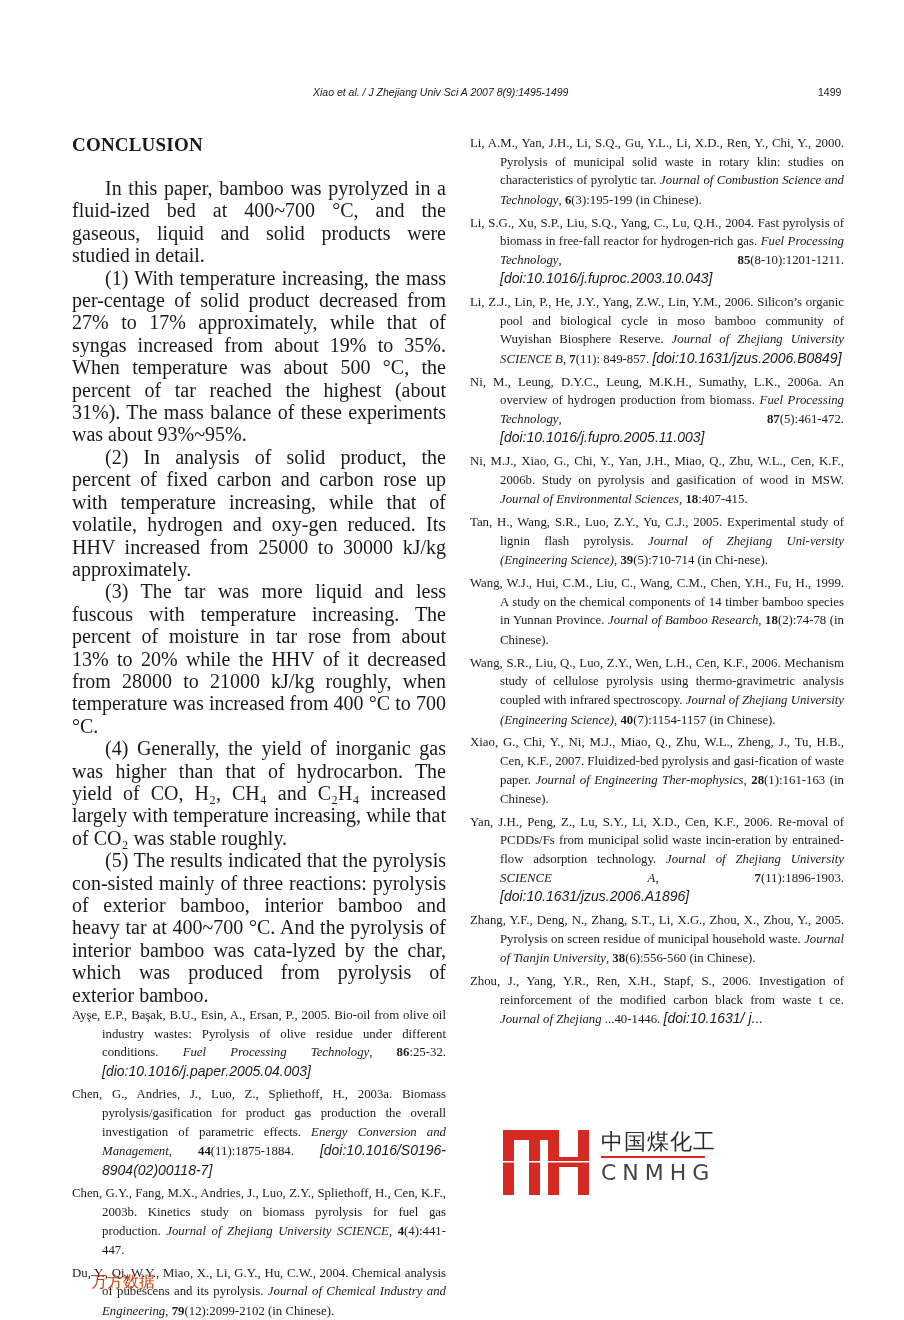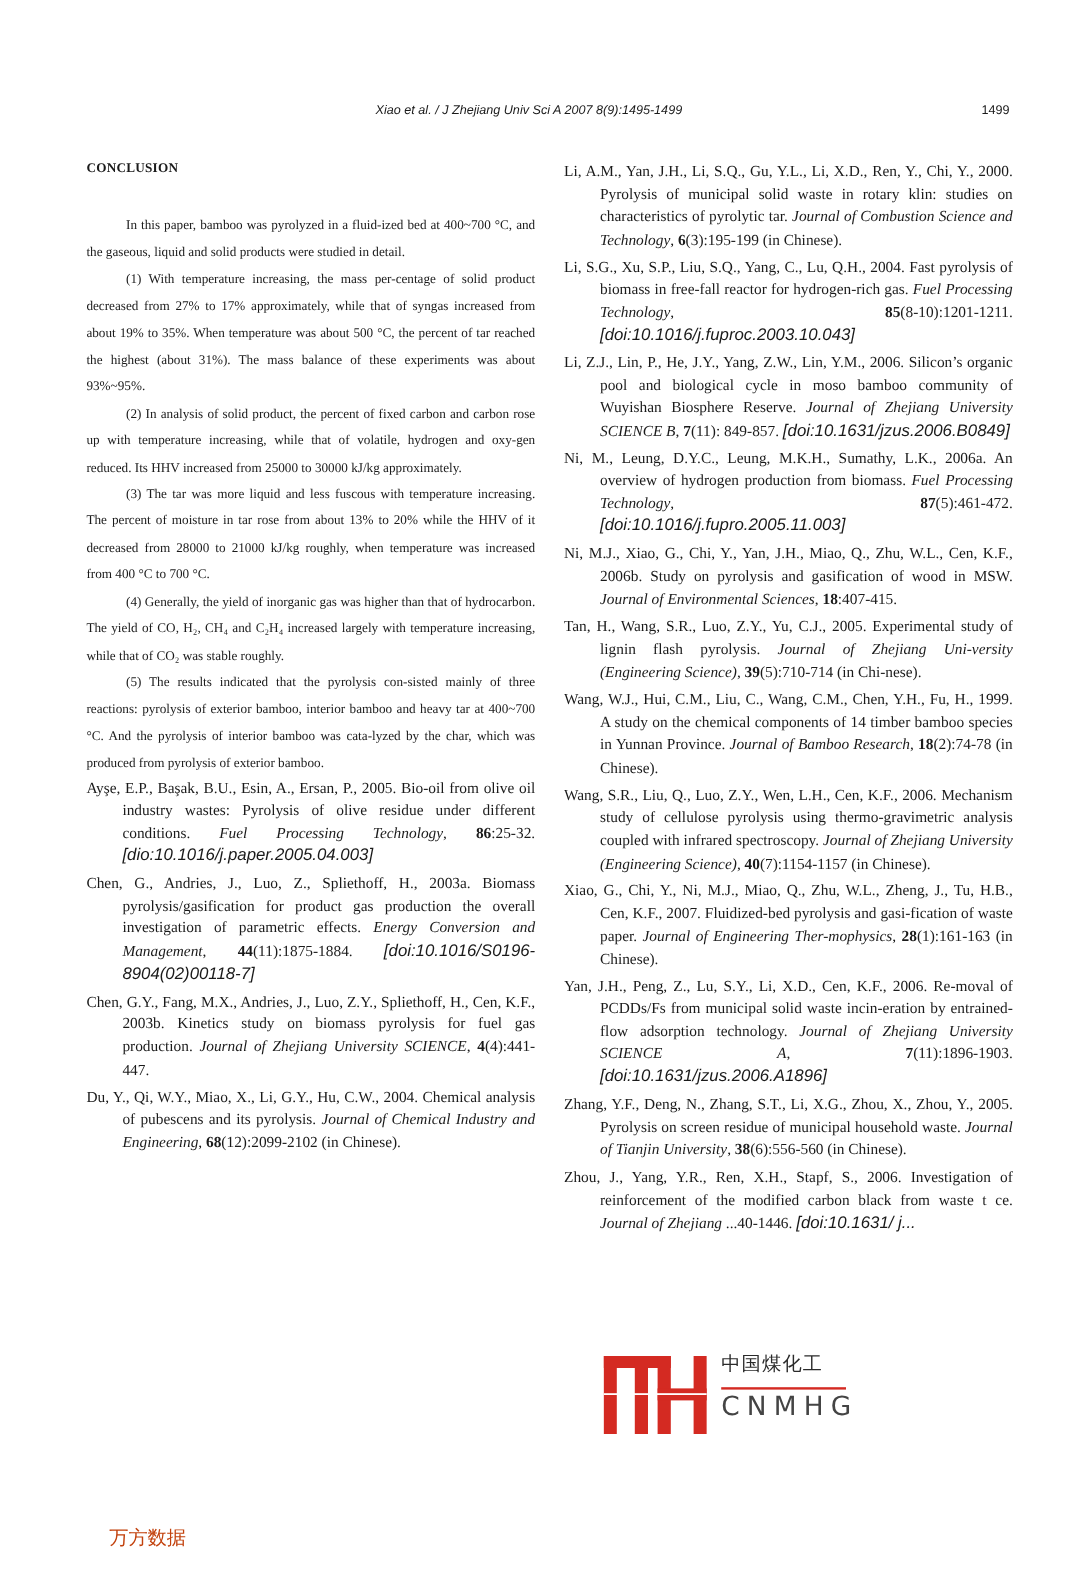--- a/index.html
+++ b/index.html
@@ -3,32 +3,32 @@
 <meta charset="utf-8">
 <style>
   html, body { margin: 0; padding: 0; background: #ffffff; }
   body { width: 904px; height: 1320px; position: relative; overflow: hidden; color: #1a1a1a; }
   .header { position: absolute; top: 86px; left: 0; width: 756px; height: 18px; font-family: "Liberation Sans", sans-serif; font-size: 10.5px; }
   .header .running { position: absolute; left: 313px; top: 0; font-style: italic; }
   .header .pageno { position: absolute; left: 818px; top: 0; }
   .col { position: absolute; top: 134px; font-family: "Liberation Serif", serif; }
   .left { left: 72px; width: 374px; }
   .right { left: 470px; width: 374px; }
-  .sec-title { font-size: 11px; margin: 0; height: 24px; letter-spacing: 0.2px; }
-  .para { font-size: 11px; line-height: 22.4px; text-align: justify; margin: 0; text-indent: 33px; }
+  .sec-title { font-size: 19px; margin: 0; height: 24px; letter-spacing: 0.2px; }
+  .para { font-size: 20px; line-height: 22.4px; text-align: justify; margin: 0; text-indent: 33px; }
   .para.first { margin-top: 19px; }
   .refs-title { font-weight: bold; font-size: 15px; margin: 0; margin-top: 25px; line-height: 18px; }
   .ref { font-size: 12.8px; line-height: 18.6px; text-align: justify; padding-left: 30px; text-indent: -30px; margin: 0 0 4px 0; }
   .right .ref { margin-bottom: 4.2px; }
   .ref i { font-style: italic; }
   .ref b { font-weight: bold; }
   .doi { font-family: "Liberation Sans", sans-serif; font-size: 14px; font-style: italic; }
   .watermark { position: absolute; left: 503px; top: 1130px; width: 230px; height: 65px; }
   .wm-logo { position: absolute; left: 0; top: 0; width: 86px; height: 65px; }
-  .wm-cn { position: absolute; left: 98px; top: -3px; font-family: "DejaVu Sans", sans-serif; font-size: 16px; color: #2a2a2a; background: #fff; padding-right: 2px; letter-spacing: 1px; }
+  .wm-cn { position: absolute; left: 98px; top: -3px; font-family: "DejaVu Sans", sans-serif; font-size: 22px; color: #2a2a2a; background: #fff; padding-right: 2px; letter-spacing: 1px; }
   .wm-line { position: absolute; left: 98px; top: 26px; width: 104px; height: 2px; background: #d42a22; }
   .wm-en { position: absolute; left: 98px; top: 30px; font-family: "DejaVu Sans", sans-serif; font-size: 22px; color: #444; letter-spacing: 6px; background: #fff; padding-right: 4px; }
   .footer-brand { position: absolute; left: 91px; top: 1272px; font-family: "DejaVu Sans", sans-serif; font-size: 16px; color: #c2410c; }
 </style>
 </head>
 <body>
 
 <div class="header">
   <span class="running">Xiao et al. / J Zhejiang Univ Sci A   2007 8(9):1495-1499</span>
   <span class="pageno">1499</span>
@@ -40,21 +40,21 @@
   <p class="para">(1) With temperature increasing, the mass per-centage of solid product decreased from 27% to 17% approximately, while that of syngas increased from about 19% to 35%. When temperature was about 500 °C, the percent of tar reached the highest (about 31%). The mass balance of these experiments was about 93%~95%.</p>
   <p class="para">(2) In analysis of solid product, the percent of fixed carbon and carbon rose up with temperature increasing, while that of volatile, hydrogen and oxy-gen reduced. Its HHV increased from 25000 to 30000 kJ/kg approximately.</p>
   <p class="para">(3) The tar was more liquid and less fuscous with temperature increasing. The percent of moisture in tar rose from about 13% to 20% while the HHV of it decreased from 28000 to 21000 kJ/kg roughly, when temperature was increased from 400 °C to 700 °C.</p>
   <p class="para">(4) Generally, the yield of inorganic gas was higher than that of hydrocarbon. The yield of CO, H₂, CH₄ and C₂H₄ increased largely with temperature increasing, while that of CO₂ was stable roughly.</p>
   <p class="para">(5) The results indicated that the pyrolysis con-sisted mainly of three reactions: pyrolysis of exterior bamboo, interior bamboo and heavy tar at 400~700 °C. And the pyrolysis of interior bamboo was cata-lyzed by the char, which was produced from pyrolysis of exterior bamboo.</p>
 
   <div id="refs-left">
       <p class="ref"><span>Ayşe, E.P., Başak, B.U., Esin, A., Ersan, P., 2005. Bio-oil from olive oil industry wastes: Pyrolysis of olive residue under different conditions. </span><i>Fuel Processing Technology</i><span>, </span><b>86</b><span>:25-32. </span><span class="doi">[dio:10.1016/j.paper.2005.04.003]</span></p>
       <p class="ref"><span>Chen, G., Andries, J., Luo, Z., Spliethoff, H., 2003a. Biomass pyrolysis/gasification for product gas production the overall investigation of parametric effects. </span><i>Energy Conversion and Management</i><span>, </span><b>44</b><span>(11):1875-1884. </span><span class="doi">[doi:10.1016/S0196-8904(02)00118-7]</span></p>
       <p class="ref"><span>Chen, G.Y., Fang, M.X., Andries, J., Luo, Z.Y., Spliethoff, H., Cen, K.F., 2003b. Kinetics study on biomass pyrolysis for fuel gas production. </span><i>Journal of Zhejiang University SCIENCE</i><span>, </span><b>4</b><span>(4):441-447.</span><span class="doi"></span></p>
-      <p class="ref"><span>Du, Y., Qi, W.Y., Miao, X., Li, G.Y., Hu, C.W., 2004. Chemical analysis of pubescens and its pyrolysis. </span><i>Journal of Chemical Industry and Engineering</i><span>, </span><b>68</b><span>(12):2099-2102 (in Chinese).</span><span class="doi"></span></p>
+      <p class="ref"><span>Du, Y., Qi, W.Y., Miao, X., Li, G.Y., Hu, C.W., 2004. Chemical analysis of pubescens and its pyrolysis. </span><i>Journal of Chemical Industry and Engineering</i><span>, </span><b>79</b><span>(12):2099-2102 (in Chinese).</span><span class="doi"></span></p>
     </div>
 </div>
 
 <div class="col right">
   <div id="refs-right">
       <p class="ref"><span>Li, A.M., Yan, J.H., Li, S.Q., Gu, Y.L., Li, X.D., Ren, Y., Chi, Y., 2000. Pyrolysis of municipal solid waste in rotary klin: studies on characteristics of pyrolytic tar. </span><i>Journal of Combustion Science and Technology</i><span>, </span><b>6</b><span>(3):195-199 (in Chinese).</span><span class="doi"></span></p>
       <p class="ref"><span>Li, S.G., Xu, S.P., Liu, S.Q., Yang, C., Lu, Q.H.,  2004. Fast pyrolysis of biomass in free-fall reactor for hydrogen-rich gas. </span><i>Fuel Processing Technology</i><span>, </span><b>85</b><span>(8-10):1201-1211. </span><span class="doi">[doi:10.1016/j.fuproc.2003.10.043]</span></p>
       <p class="ref"><span>Li, Z.J., Lin, P., He, J.Y., Yang, Z.W., Lin, Y.M., 2006. Silicon’s organic pool and biological cycle in moso bamboo community of Wuyishan Biosphere Reserve. </span><i>Journal of Zhejiang University SCIENCE B</i><span>, </span><b>7</b><span>(11): 849-857. </span><span class="doi">[doi:10.1631/jzus.2006.B0849]</span></p>
       <p class="ref"><span>Ni, M., Leung, D.Y.C., Leung, M.K.H., Sumathy, L.K., 2006a. An overview of hydrogen production from biomass. </span><i>Fuel Processing Technology</i><span>, </span><b>87</b><span>(5):461-472.  </span><span class="doi">[doi:10.1016/j.fupro.2005.11.003]</span></p>
       <p class="ref"><span>Ni, M.J., Xiao, G., Chi, Y., Yan, J.H., Miao, Q., Zhu, W.L., Cen, K.F., 2006b. Study on pyrolysis and gasification of wood in MSW. </span><i>Journal of Environmental Sciences</i><span>, </span><b>18</b><span>:407-415.</span><span class="doi"></span></p>

